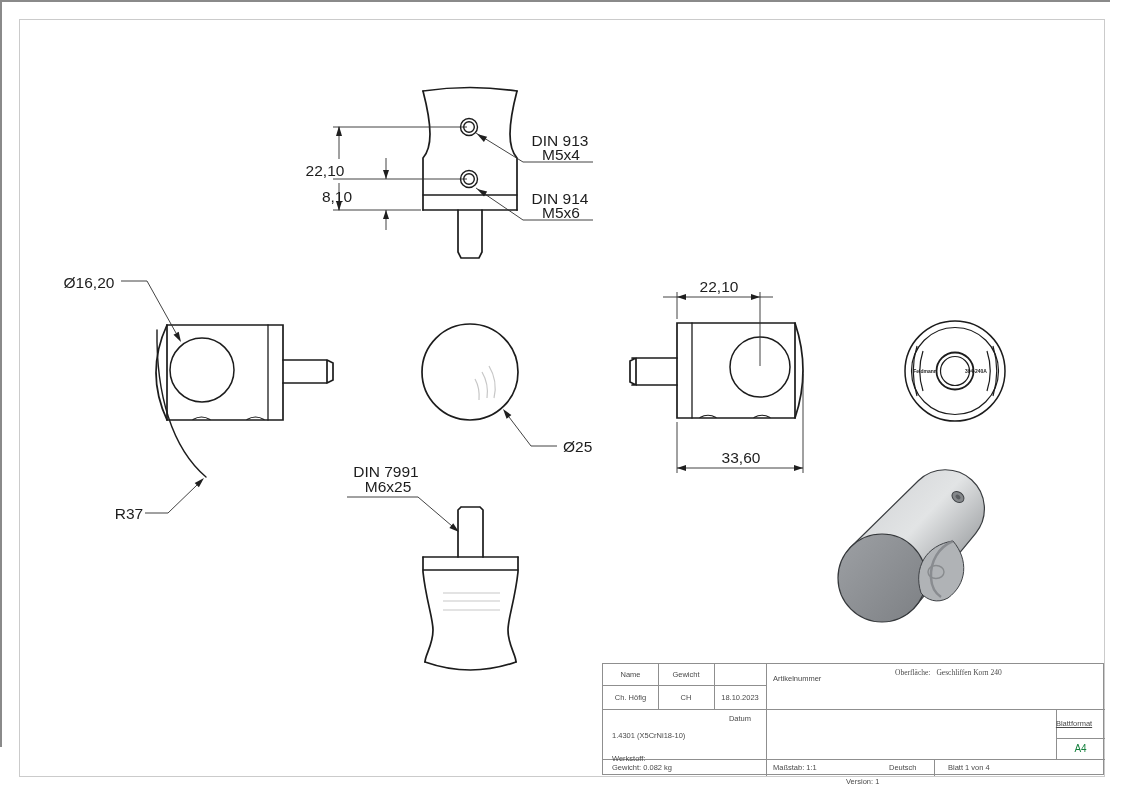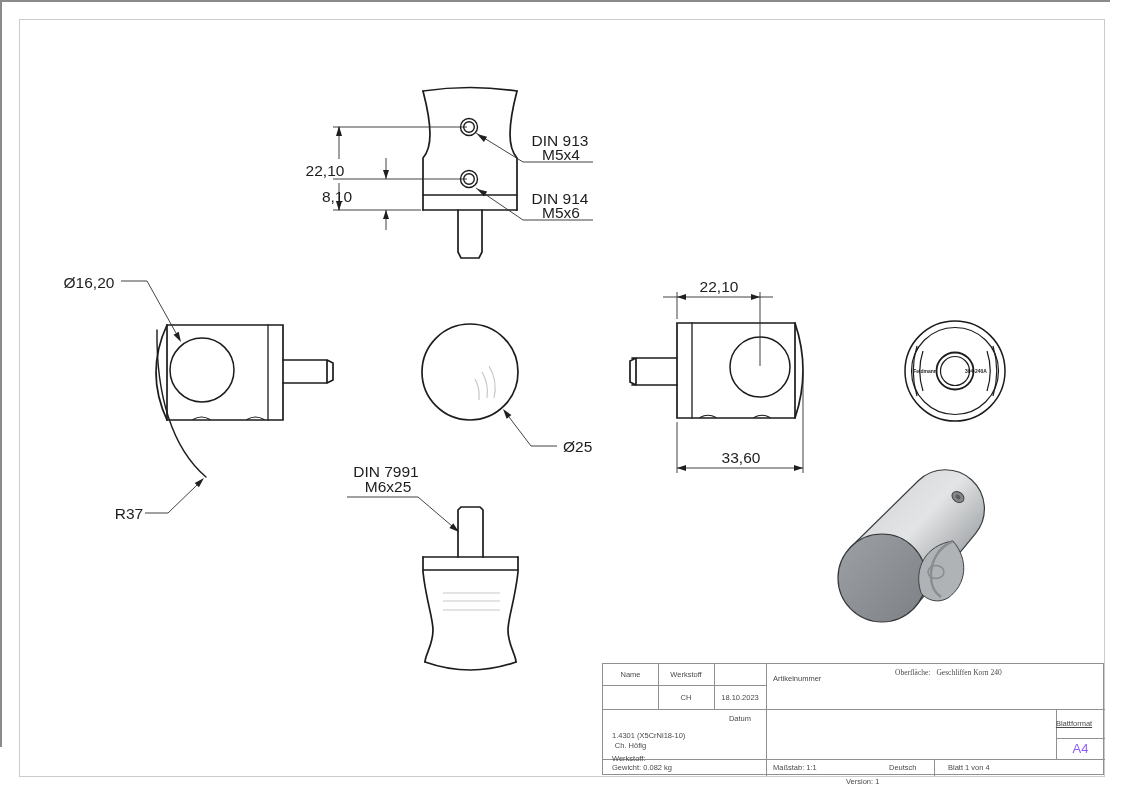--- a/index.html
+++ b/index.html
@@ -11,21 +11,21 @@
   #dwg text{font-family:"Liberation Sans",sans-serif;fill:#1d1d1d;}
   .dimtext{font-size:15.5px;}
   .engrave{font-size:5px;font-weight:bold;fill:#6a6a6a;}
   
   #tblock{position:absolute;left:602px;top:663px;width:502px;height:112px;
           border:1px solid #8f8f8f;box-sizing:border-box;color:#4a4a4a;font-size:7.5px;}
   .tbl{position:absolute;background:#8f8f8f;}
   .cell{position:absolute;display:flex;align-items:center;justify-content:center;text-align:center;}
   .abs{position:absolute;white-space:nowrap;}
   #tb-article-number{font-size:20px;color:#0a0a0a;letter-spacing:.3px;}
-  #tb-a4{font-size:13px;color:#8b5cf6;}
+  #tb-a4{font-size:10px;color:#15803d;}
 </style>
 </head>
 <body>
 
 <div id="sheet">
 
   <div class="edge" style="left:0;top:0;width:1110px;height:2px;"></div>
   <div class="edge" style="left:0;top:0;width:2px;height:747px;"></div>
   <div id="frame"></div>
 
@@ -199,24 +199,24 @@
     <div class="tbl" style="left:111px;top:0;width:1px;height:45px;"></div>
     <div class="tbl" style="left:163px;top:0;width:1px;height:112px;"></div>
     <div class="tbl" style="left:331px;top:95px;width:1px;height:17px;"></div>
     <div class="tbl" style="left:453px;top:45px;width:1px;height:50px;"></div>
     <div class="tbl" style="left:0;top:21px;width:163px;height:1px;"></div>
     <div class="tbl" style="left:0;top:45px;width:502px;height:1px;"></div>
     <div class="tbl" style="left:0;top:95px;width:502px;height:1px;"></div>
     <div class="tbl" style="left:453px;top:74px;width:49px;height:1px;"></div>
 
     <div class="cell" style="left:0;top:0;width:55px;height:21px;">Name</div>
-    <div class="cell" style="left:55px;top:0;width:56px;height:21px;">Werkstoff</div>
+    <div class="cell" style="left:55px;top:0;width:56px;height:21px;">Gewicht</div>
     <div class="cell" style="left:111px;top:0;width:52px;height:21px;margin-top:44px;">Datum</div>
 
-    <div class="cell" style="left:0;top:21px;width:55px;height:24px;margin-top:48px;">Ch. Höfig</div>
+    <div class="cell" style="left:0;top:21px;width:55px;height:24px;">Ch. Höfig</div>
     <div class="cell" style="left:55px;top:21px;width:56px;height:24px;">CH</div>
     <div class="cell" style="left:111px;top:21px;width:52px;height:24px;">18.10.2023</div>
 
     <div class="abs" style="left:170px;top:4px;margin-top:6px;">Artikelnummer</div>
     <div class="abs" style="left:292px;top:4px;display:flex;gap:6px;font-family:Liberation Serif, serif;">
       <span>Oberfläche:</span>
       <span>Geschliffen Korn 240</span>
     </div>
 
     <div class="abs" style="left:9px;top:50px;margin-top:40px;">Werkstoff:</div>

